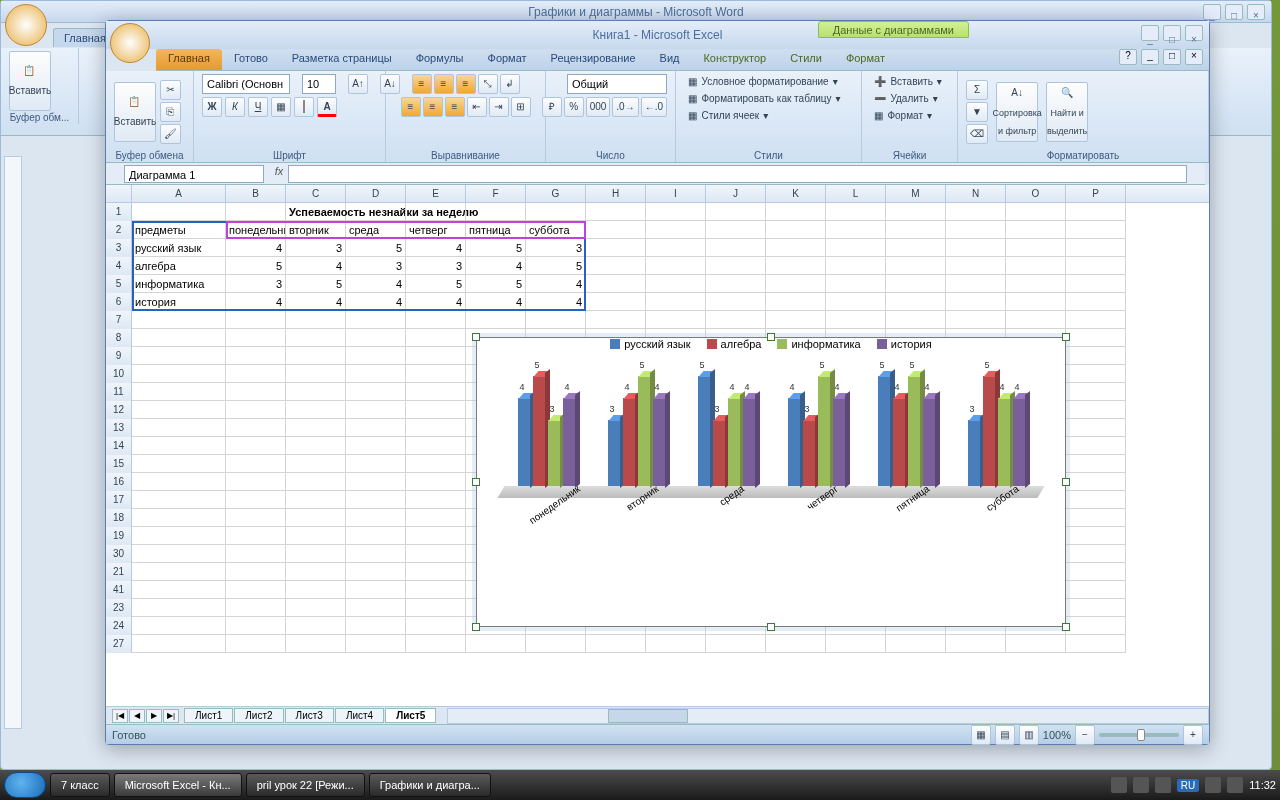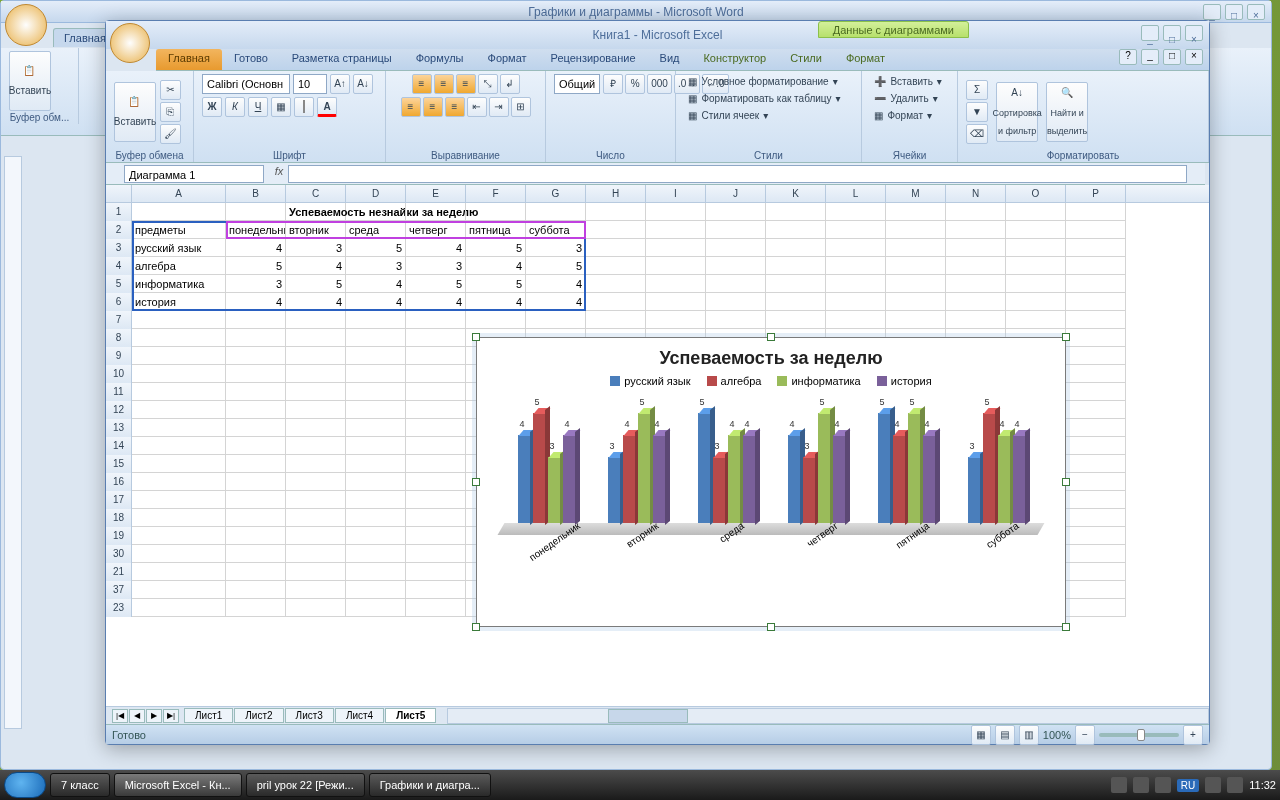--- a/index.html
+++ b/index.html
@@ -185,21 +185,21 @@
         <div style="display:flex;flex-direction:column;gap:2px;">
           <div class="rbtn">✂</div>
           <div class="rbtn">⎘</div>
           <div class="rbtn">🖌</div>
         </div>
       </div>
       <div class="rg-label">Буфер обмена</div>
     </div>
     <div class="rgroup" style="width:192px;">
       <div class="rg-body" style="flex-direction:column;align-items:flex-start;gap:3px;">
-        <div style="display:flex;gap:3px;">
+        <div style="display:flex;gap:12px;">
           <div class="combo font">Calibri (Основн</div>
           <div class="combo size">10</div>
           <div class="rbtn">A↑</div>
           <div class="rbtn">A↓</div>
         </div>
         <div style="display:flex;gap:3px;">
           <div class="rbtn"><b>Ж</b></div>
           <div class="rbtn"><i>К</i></div>
           <div class="rbtn"><u>Ч</u></div>
           <div class="rbtn">▦</div>
@@ -223,21 +223,21 @@
           <div class="rbtn" style="background:linear-gradient(#FCD49A,#F0A830)">≡</div>
           <div class="rbtn" style="background:linear-gradient(#FCD49A,#F0A830)">≡</div>
           <div class="rbtn">⇤</div>
           <div class="rbtn">⇥</div>
           <div class="rbtn">⊞</div>
         </div>
       </div>
       <div class="rg-label">Выравнивание</div>
     </div>
     <div class="rgroup" style="width:130px;">
-      <div class="rg-body" style="flex-direction:row;gap:3px;align-items:flex-start;">
+      <div class="rg-body" style="flex-direction:column;gap:3px;align-items:flex-end;">
         <div class="combo numfmt">Общий</div>
         <div style="display:flex;gap:2px;">
           <div class="rbtn">₽</div>
           <div class="rbtn">%</div>
           <div class="rbtn">000</div>
           <div class="rbtn">.0→</div>
           <div class="rbtn">←.0</div>
         </div>
       </div>
       <div class="rg-label">Число</div>
@@ -698,40 +698,78 @@
           <div class="cell" style="width: 60px;"></div>
           <div class="cell" style="width: 60px;"></div>
           <div class="cell" style="width: 60px;"></div>
           <div class="cell" style="width: 60px;"></div>
           <div class="cell" style="width: 60px;"></div>
           <div class="cell" style="width: 60px;"></div>
           <div class="cell" style="width: 60px;"></div>
           <div class="cell" style="width: 60px;"></div>
         </div>
         <div class="row">
-          <div class="rowhdr">37</div>
+          <div class="rowhdr">41</div>
           <div class="cell" style="width: 94px;"></div>
           <div class="cell" style="width: 60px;"></div>
           <div class="cell" style="width: 60px;"></div>
           <div class="cell" style="width: 60px;"></div>
           <div class="cell" style="width: 60px;"></div>
           <div class="cell" style="width: 60px;"></div>
           <div class="cell" style="width: 60px;"></div>
           <div class="cell" style="width: 60px;"></div>
           <div class="cell" style="width: 60px;"></div>
           <div class="cell" style="width: 60px;"></div>
           <div class="cell" style="width: 60px;"></div>
           <div class="cell" style="width: 60px;"></div>
           <div class="cell" style="width: 60px;"></div>
           <div class="cell" style="width: 60px;"></div>
           <div class="cell" style="width: 60px;"></div>
           <div class="cell" style="width: 60px;"></div>
         </div>
         <div class="row">
           <div class="rowhdr">23</div>
+          <div class="cell" style="width: 94px;"></div>
+          <div class="cell" style="width: 60px;"></div>
+          <div class="cell" style="width: 60px;"></div>
+          <div class="cell" style="width: 60px;"></div>
+          <div class="cell" style="width: 60px;"></div>
+          <div class="cell" style="width: 60px;"></div>
+          <div class="cell" style="width: 60px;"></div>
+          <div class="cell" style="width: 60px;"></div>
+          <div class="cell" style="width: 60px;"></div>
+          <div class="cell" style="width: 60px;"></div>
+          <div class="cell" style="width: 60px;"></div>
+          <div class="cell" style="width: 60px;"></div>
+          <div class="cell" style="width: 60px;"></div>
+          <div class="cell" style="width: 60px;"></div>
+          <div class="cell" style="width: 60px;"></div>
+          <div class="cell" style="width: 60px;"></div>
+        </div>
+        <div class="row">
+          <div class="rowhdr">24</div>
+          <div class="cell" style="width: 94px;"></div>
+          <div class="cell" style="width: 60px;"></div>
+          <div class="cell" style="width: 60px;"></div>
+          <div class="cell" style="width: 60px;"></div>
+          <div class="cell" style="width: 60px;"></div>
+          <div class="cell" style="width: 60px;"></div>
+          <div class="cell" style="width: 60px;"></div>
+          <div class="cell" style="width: 60px;"></div>
+          <div class="cell" style="width: 60px;"></div>
+          <div class="cell" style="width: 60px;"></div>
+          <div class="cell" style="width: 60px;"></div>
+          <div class="cell" style="width: 60px;"></div>
+          <div class="cell" style="width: 60px;"></div>
+          <div class="cell" style="width: 60px;"></div>
+          <div class="cell" style="width: 60px;"></div>
+          <div class="cell" style="width: 60px;"></div>
+        </div>
+        <div class="row">
+          <div class="rowhdr">27</div>
           <div class="cell" style="width: 94px;"></div>
           <div class="cell" style="width: 60px;"></div>
           <div class="cell" style="width: 60px;"></div>
           <div class="cell" style="width: 60px;"></div>
           <div class="cell" style="width: 60px;"></div>
           <div class="cell" style="width: 60px;"></div>
           <div class="cell" style="width: 60px;"></div>
           <div class="cell" style="width: 60px;"></div>
           <div class="cell" style="width: 60px;"></div>
           <div class="cell" style="width: 60px;"></div>
@@ -746,21 +784,20 @@
         <div class="hl-range" style="left: 120px; top: 18px; width: 360px; height: 18px;"></div>
         <div class="chart-obj" style="left: 370px; top: 134px; width: 590px; height: 290px;">
           <div class="chart-handle ch-tl"></div>
           <div class="chart-handle ch-tr"></div>
           <div class="chart-handle ch-bl"></div>
           <div class="chart-handle ch-br"></div>
           <div class="chart-handle ch-t"></div>
           <div class="chart-handle ch-b"></div>
           <div class="chart-handle ch-l"></div>
           <div class="chart-handle ch-r"></div>
-          <div class="chart-title">Успеваемость за неделю</div>
           <div class="legend">
             <div class="leg-item">
               <div class="leg-sw" style="background: rgb(74, 126, 187);"></div>
               <span>русский язык</span>
             </div>
             <div class="leg-item">
               <div class="leg-sw" style="background: rgb(184, 74, 74);"></div>
               <span>алгебра</span>
             </div>
             <div class="leg-item">

